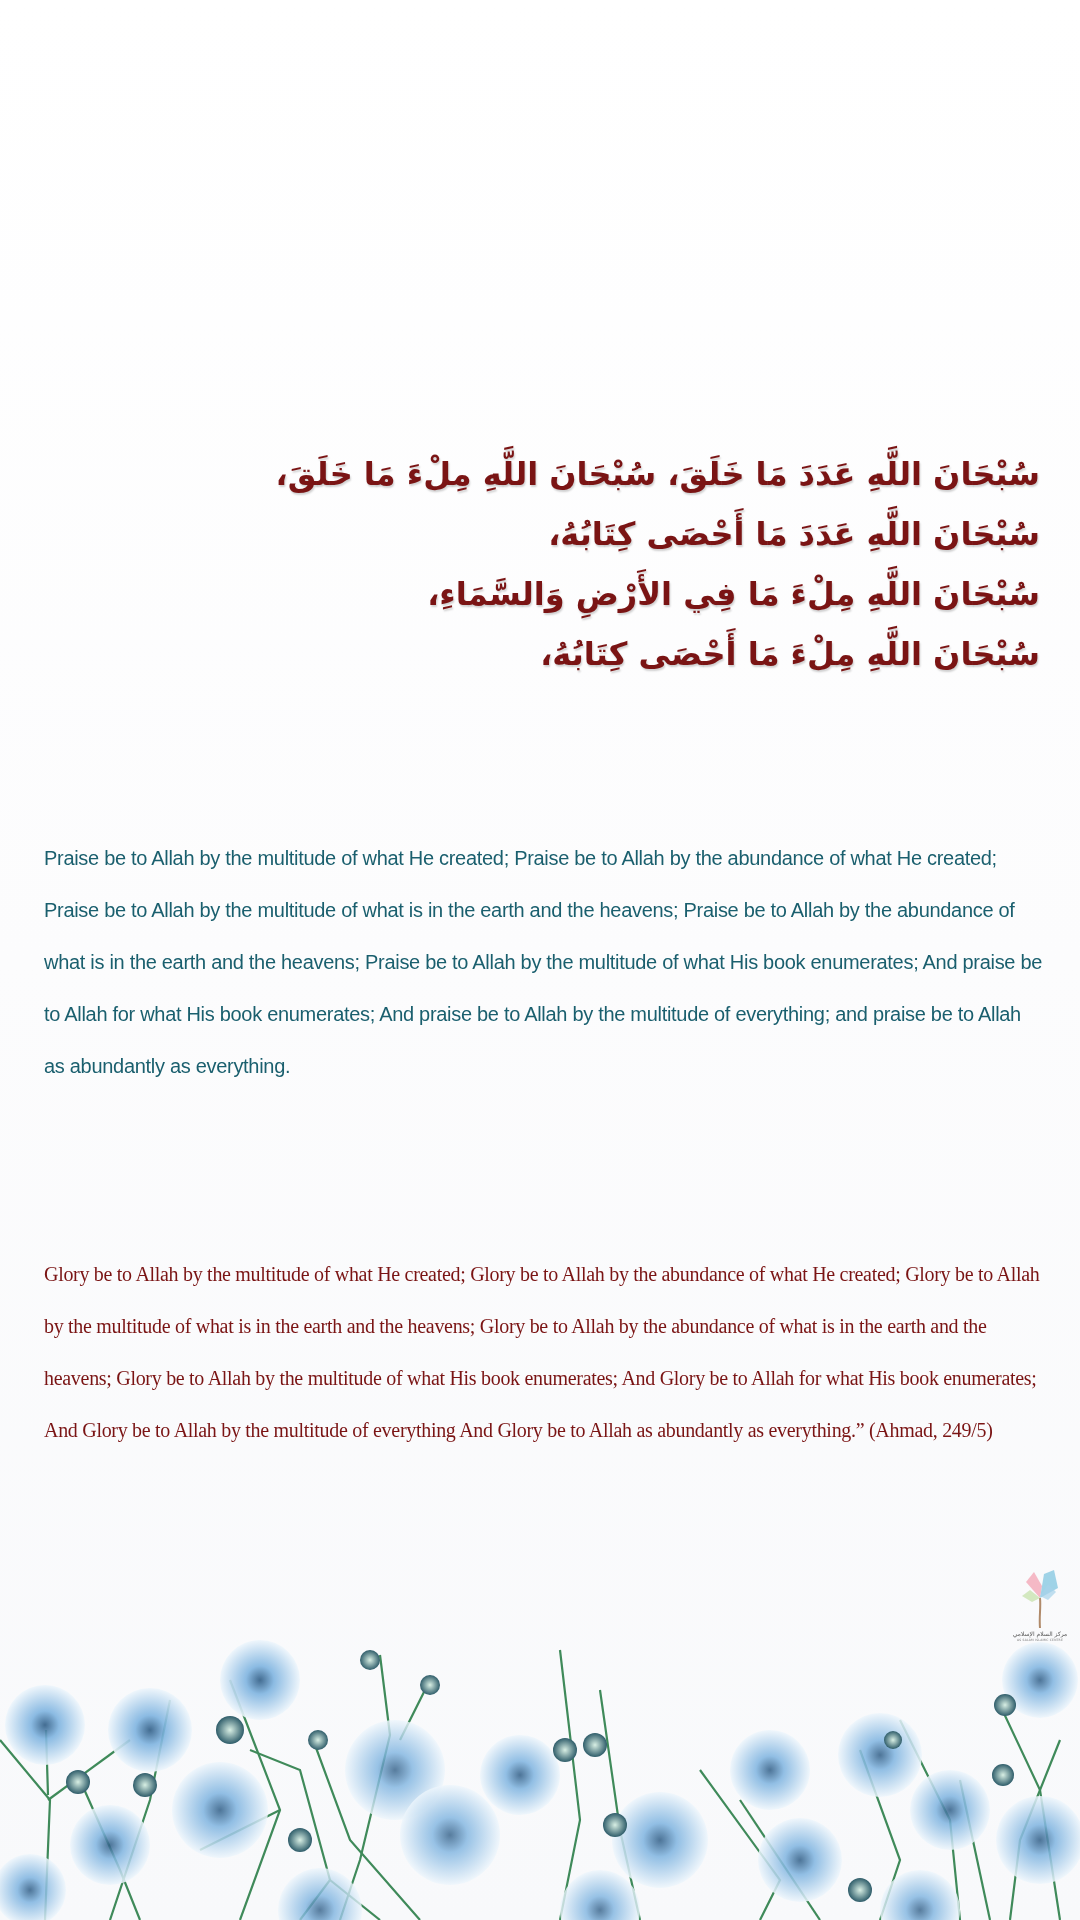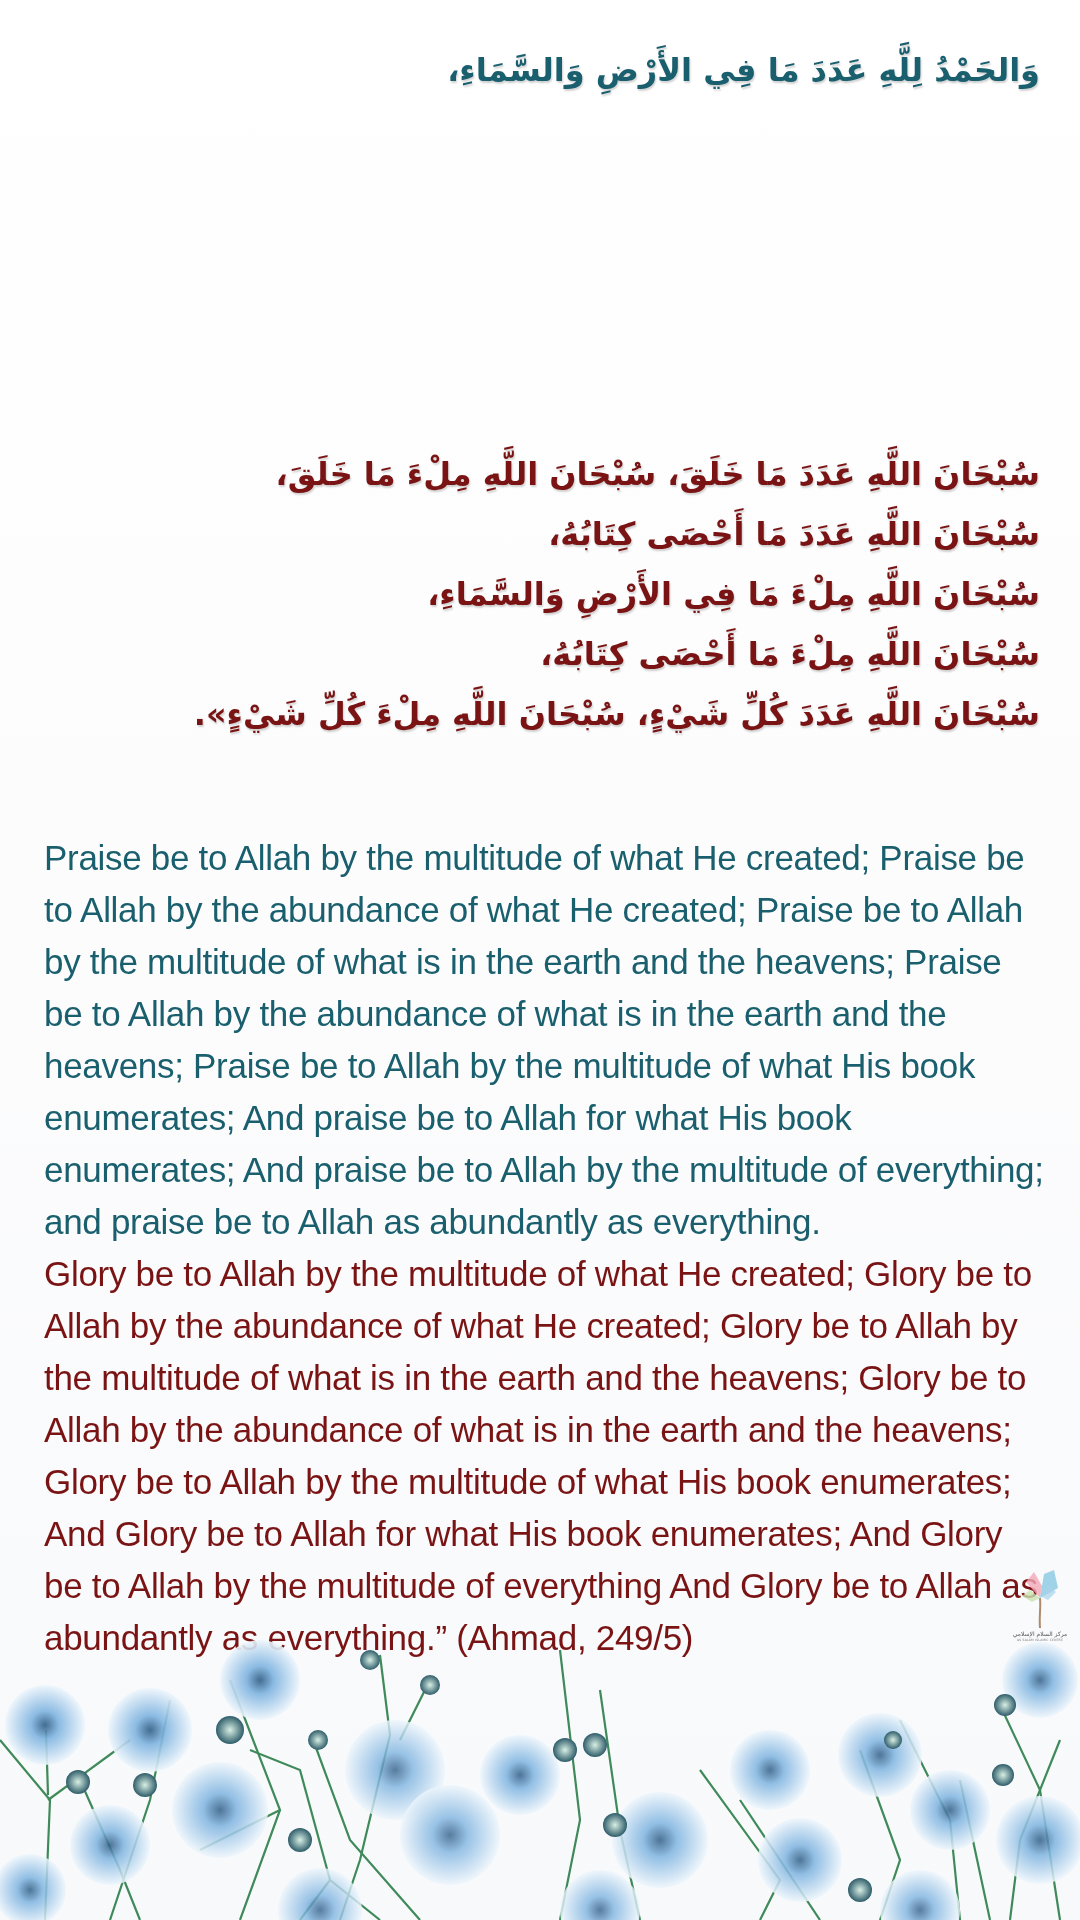--- a/index.html
+++ b/index.html
@@ -14,48 +14,46 @@
     font-family: "DejaVu Sans", sans-serif; font-weight: bold;
     font-size: 32px; line-height: 60px;
     text-shadow: 1px 2px 2px rgba(0,0,0,0.18);
   }
   .arabic-block .line { white-space: nowrap; }
   #ar-hamd { top: 40px; color: #1a5f6e; }
   #ar-subhan { top: 444px; color: #7a1414; }
   .english-block {
     position: absolute; left: 44px; width: 1000px;
     font-family: "Liberation Sans", sans-serif;
-    font-size: 35px; line-height: 52px; letter-spacing: -0.3px;
+    font-size: 20px; line-height: 52px; letter-spacing: -0.3px;
   }
   #en-praise { top: 832px; color: #1a5f6e; }
-  #en-glory { top: 1248px; color: #7a1414; }
+  #en-glory { top: 1248px; color: #7a1414; font-family: Liberation Serif, serif; }
   .logo {
     position: absolute; left: 1012px; top: 1568px; width: 56px; height: 84px;
     text-align: center;
   }
   .logo svg { display: block; margin: 0 auto; }
   .logo .logo-ar { font-size: 6px; color: #555; direction: rtl; line-height: 8px; }
   .logo .logo-en { font-size: 3px; color: #777; letter-spacing: 0.2px; line-height: 5px; }
   .flowers {
     position: absolute; left: 0; bottom: 0; width: 1080px; height: 300px;
   }
 </style>
 </head>
 <body>
 
 <div class="arabic-block" id="ar-hamd">
-  <div class="line">وَالحَمْدُ لِلَّهِ عَدَدَ مَا فِي الأَرْضِ وَالسَّمَاءِ،</div>
 </div>
 
 <div class="arabic-block" id="ar-subhan">
   <div class="line">سُبْحَانَ اللَّهِ عَدَدَ مَا خَلَقَ، سُبْحَانَ اللَّهِ مِلْءَ مَا خَلَقَ،</div>
   <div class="line">سُبْحَانَ اللَّهِ عَدَدَ مَا أَحْصَى كِتَابُهُ،</div>
   <div class="line">سُبْحَانَ اللَّهِ مِلْءَ مَا فِي الأَرْضِ وَالسَّمَاءِ،</div>
   <div class="line">سُبْحَانَ اللَّهِ مِلْءَ مَا أَحْصَى كِتَابُهُ،</div>
-  <div class="line">سُبْحَانَ اللَّهِ عَدَدَ كُلِّ شَيْءٍ، سُبْحَانَ اللَّهِ مِلْءَ كُلِّ شَيْءٍ».</div>
 </div>
 
 <p class="english-block" id="en-praise" style="margin:0">Praise be to Allah by the multitude of what He created; Praise be to Allah by the abundance of what He created; Praise be to Allah by the multitude of what is in the earth and the heavens; Praise be to Allah by the abundance of what is in the earth and the heavens; Praise be to Allah by the multitude of what His book enumerates; And praise be to Allah for what His book enumerates; And praise be to Allah by the multitude of everything; and praise be to Allah as abundantly as everything.</p>
 
 <p class="english-block" id="en-glory" style="margin:0">Glory be to Allah by the multitude of what He created; Glory be to Allah by the abundance of what He created; Glory be to Allah by the multitude of what is in the earth and the heavens; Glory be to Allah by the abundance of what is in the earth and the heavens; Glory be to Allah by the multitude of what His book enumerates; And Glory be to Allah for what His book enumerates; And Glory be to Allah by the multitude of everything And Glory be to Allah as abundantly as everything.” (Ahmad, 249/5)</p>
 
 <div class="logo">
   <span>
     <svg width="44" height="62" viewBox="0 0 44 62">
       <path d="M22 60 C21 48 23 40 22 30" stroke="#b08a6a" stroke-width="2" fill="none"></path>

